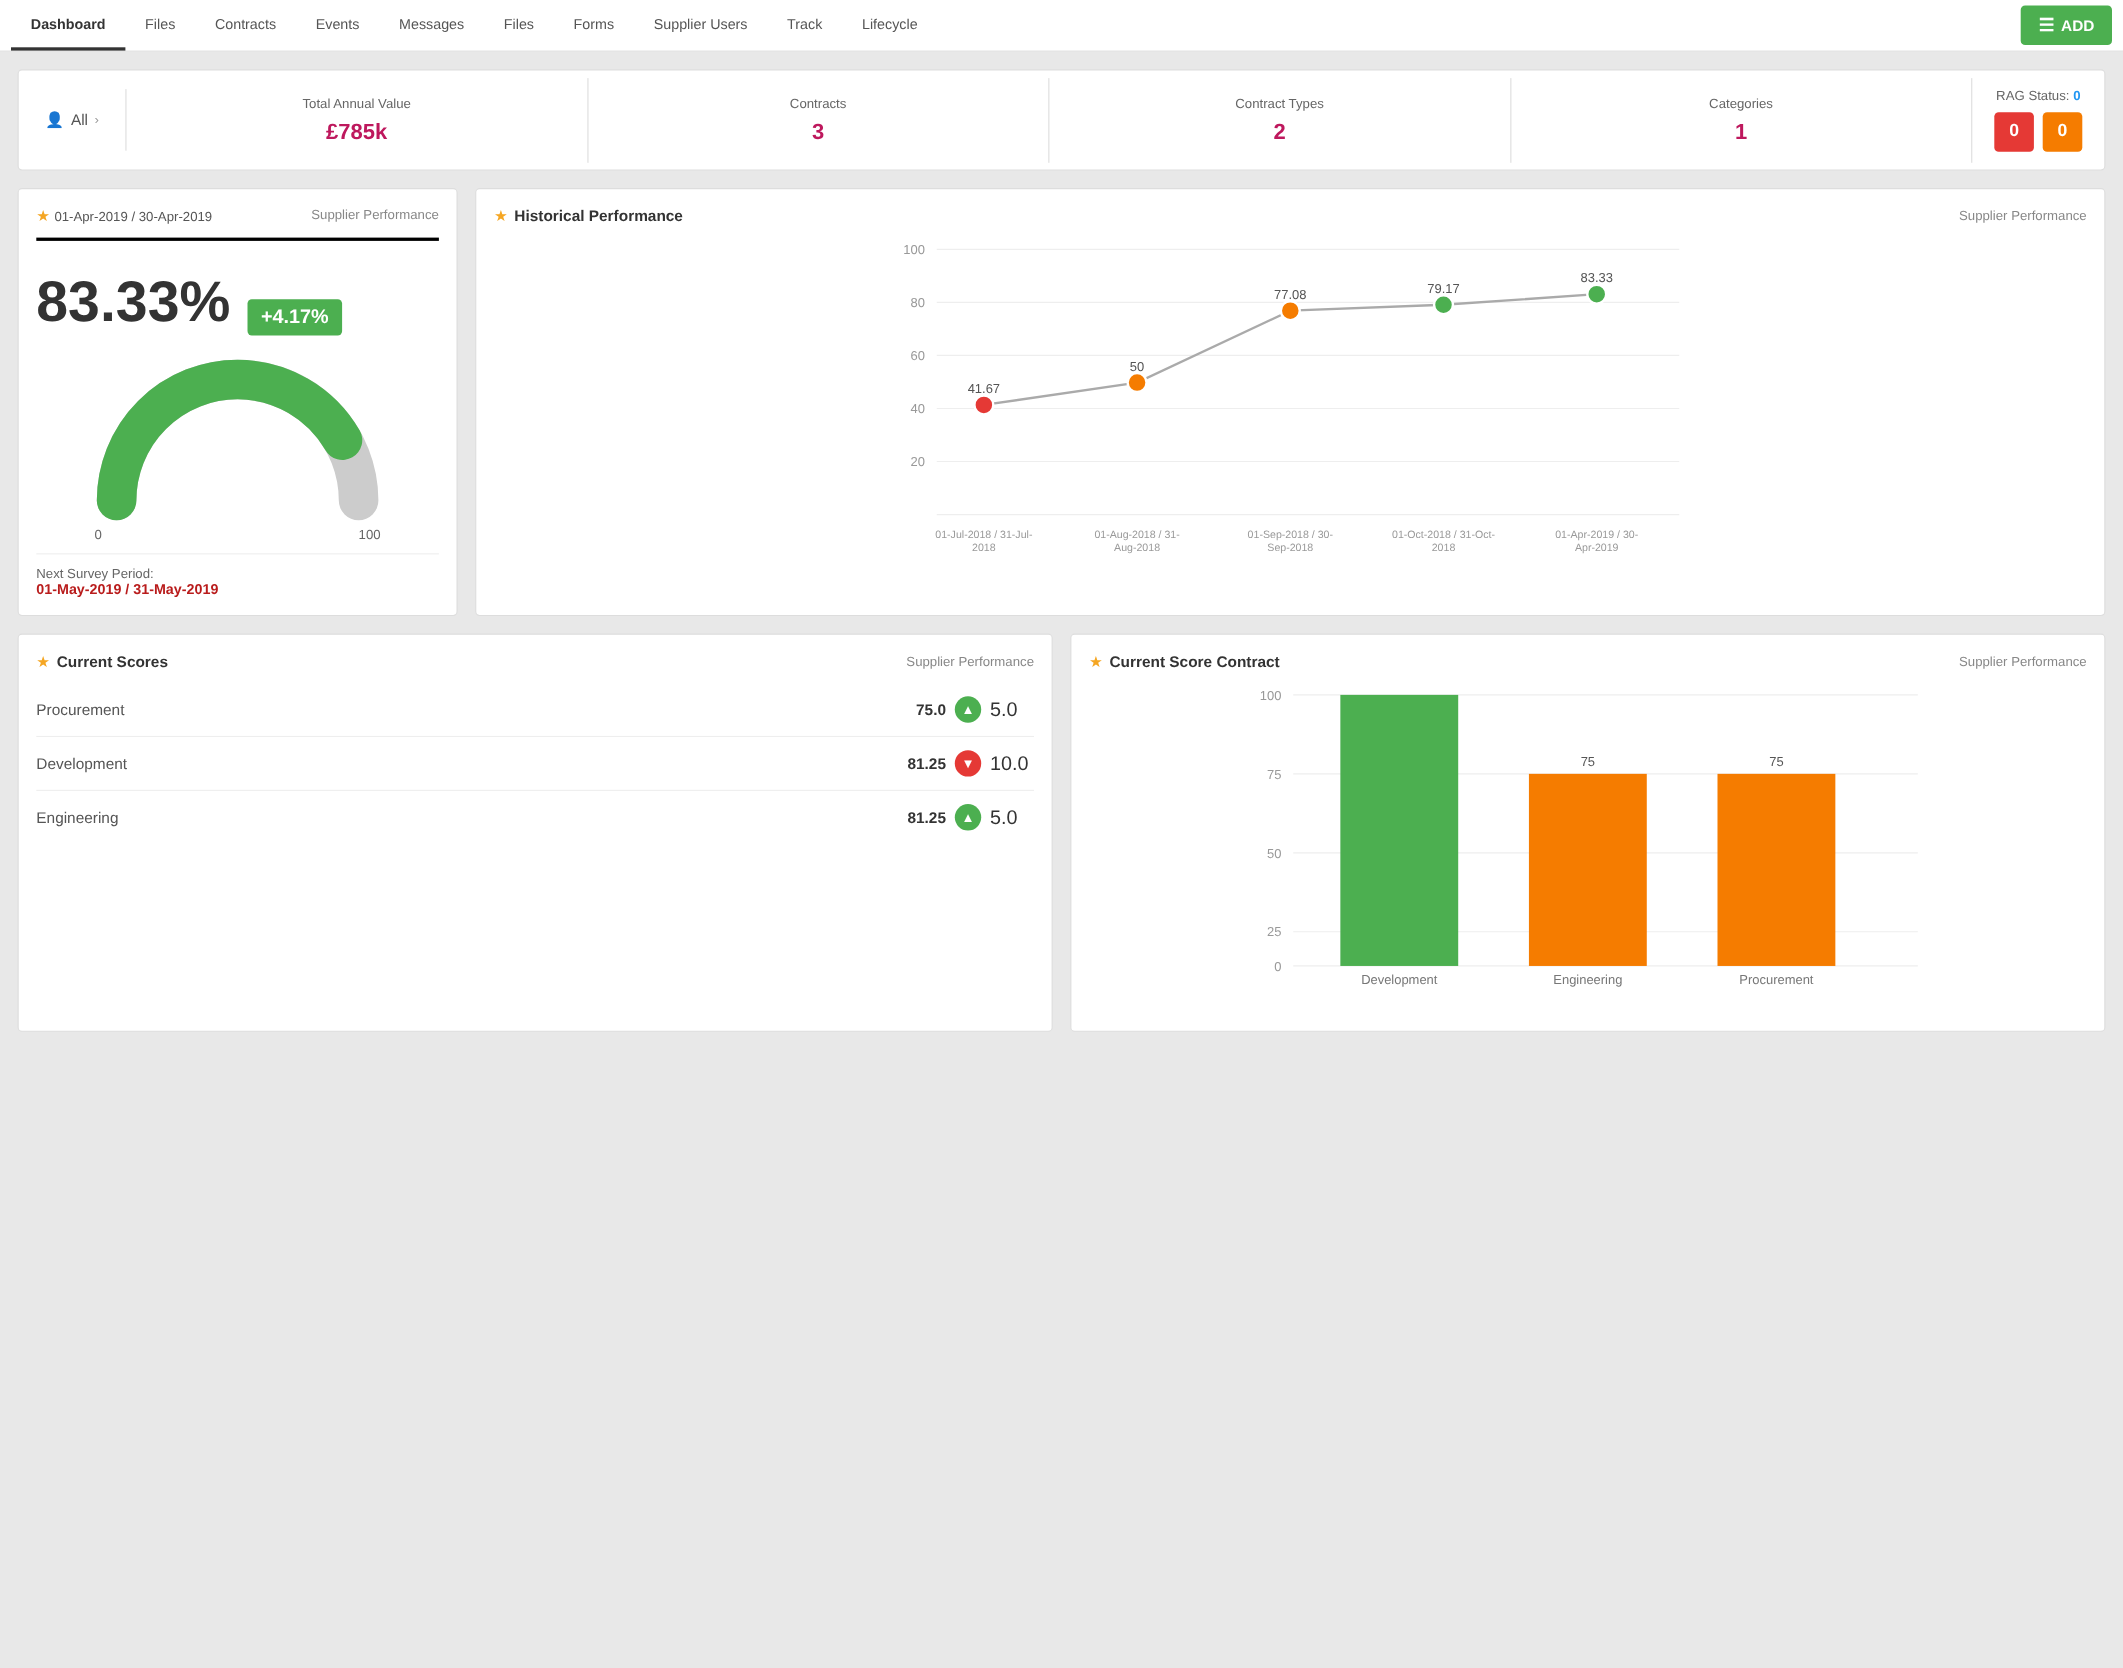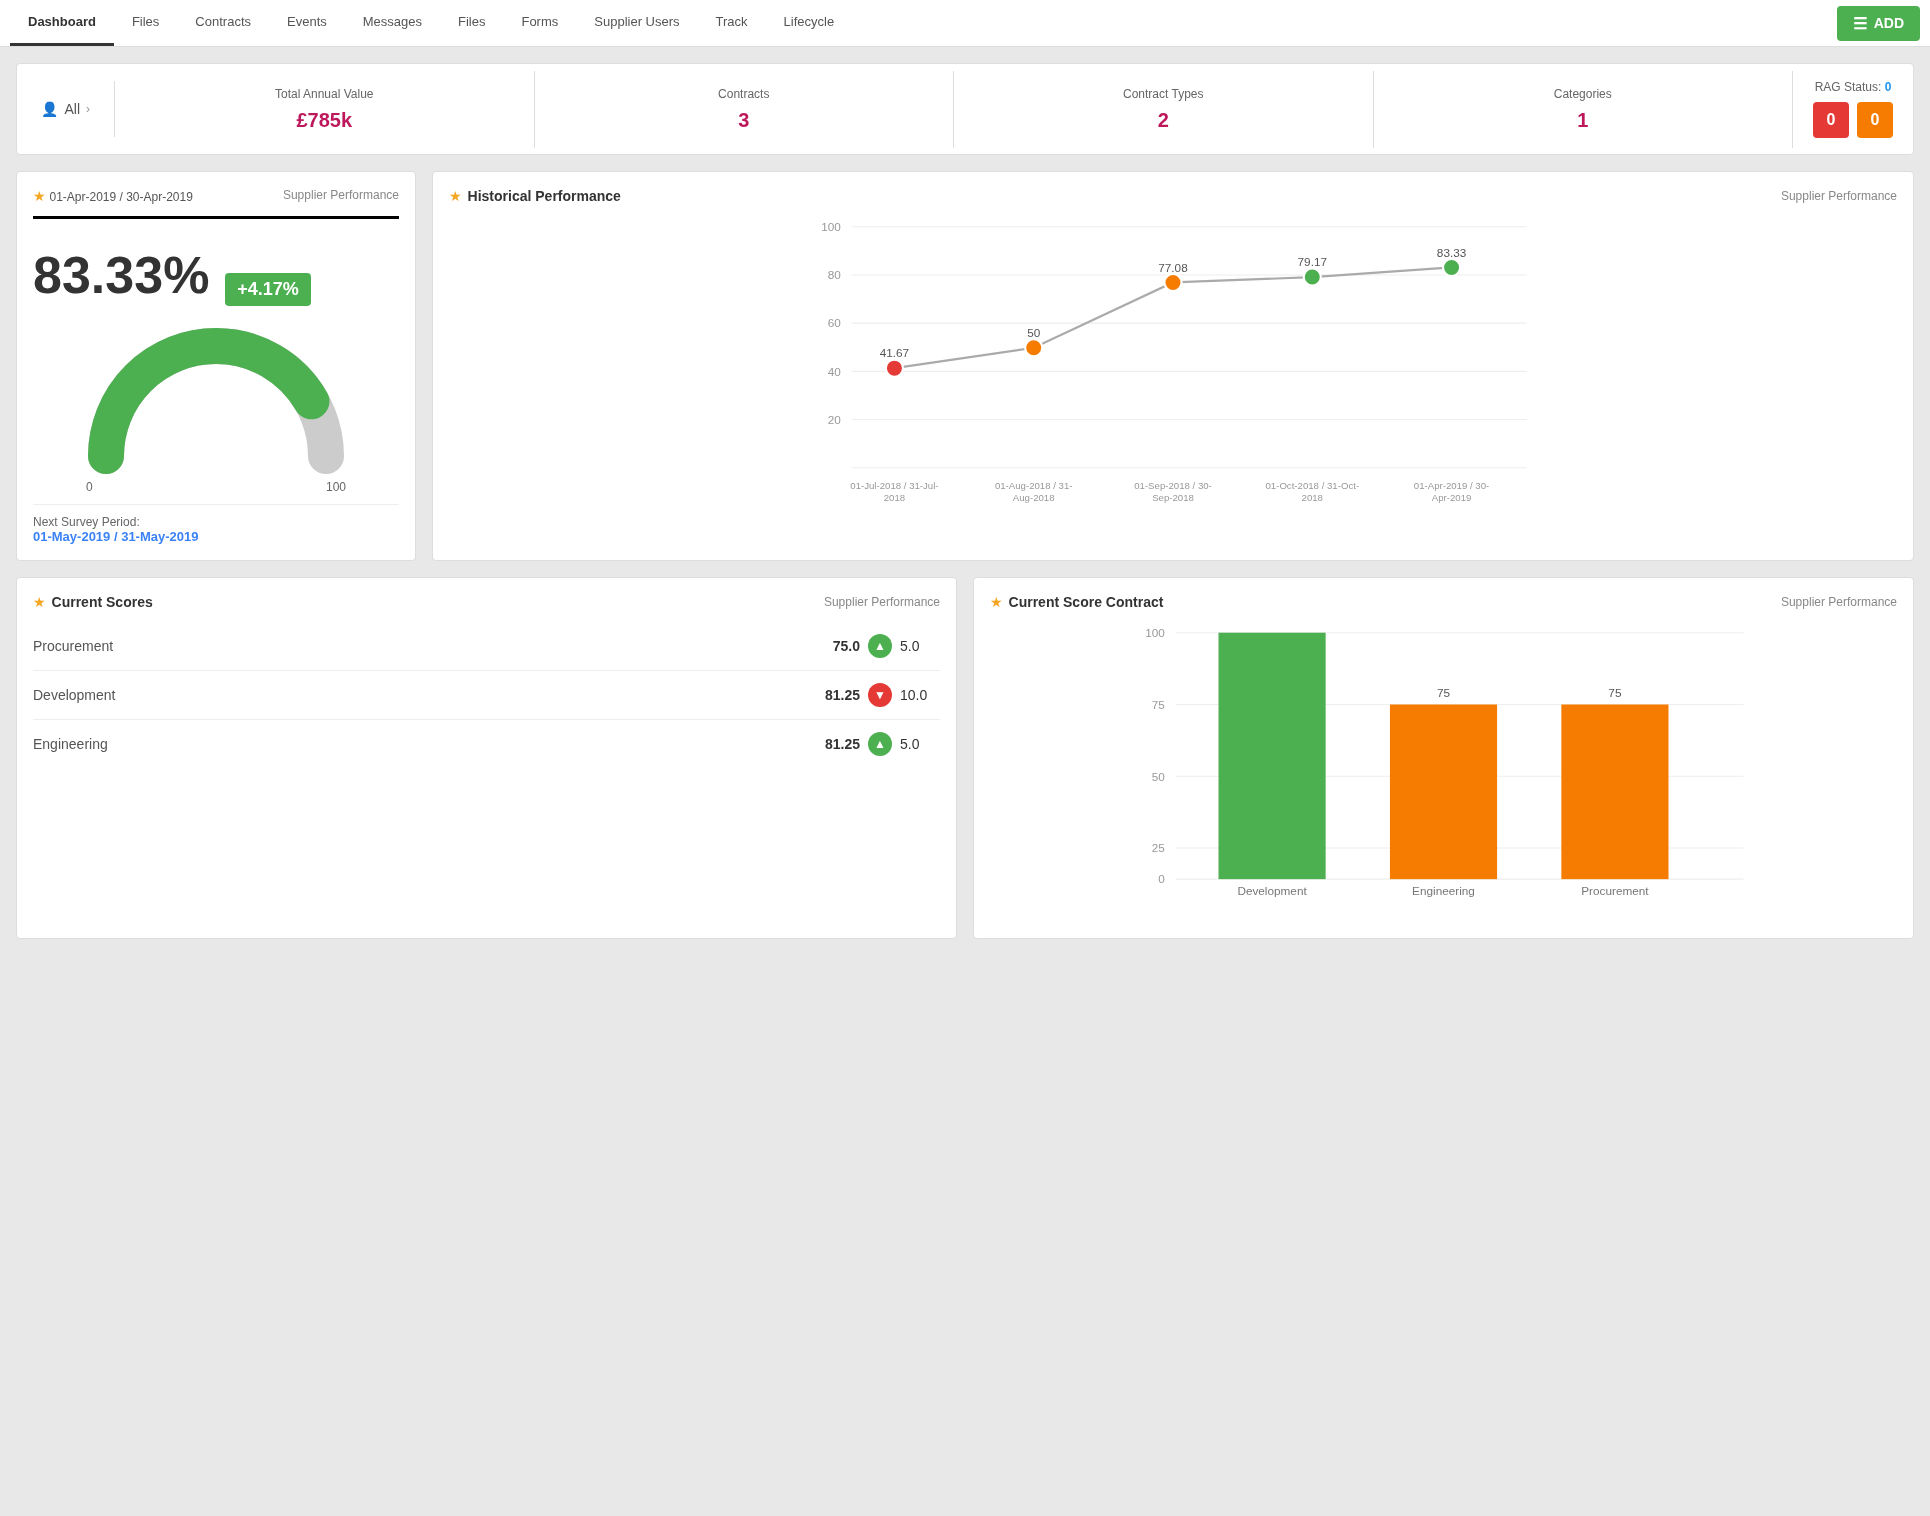--- a/index.html
+++ b/index.html
@@ -74,38 +74,38 @@
       display: inline-block; background: #4caf50; color: #fff;
       padding: 6px 12px; border-radius: 4px; font-size: 18px; font-weight: bold;
       margin-left: 12px; vertical-align: middle;
     }
 
     
     .gauge-container { display: flex; flex-direction: column; align-items: center; margin: 10px 0; }
     .gauge-labels { display: flex; justify-content: space-between; width: 260px; font-size: 12px; color: #666; margin-top: 4px; }
 
     .next-survey { font-size: 12px; color: #666; margin-top: 8px; border-top: 1px solid #eee; padding-top: 10px; }
-    .next-survey strong { color: #3b82f6; font-size: 13px; }
+    .next-survey strong { color: #b91c1c; font-size: 13px; }
 
     
     .chart-header { display: flex; align-items: center; justify-content: space-between; margin-bottom: 12px; }
     .chart-title { font-size: 14px; font-weight: bold; }
     .chart-subtitle { font-size: 12px; color: #888; }
     .chart-area { position: relative; height: 300px; }
 
     
     .scores-panel { flex: 1; }
     .score-row { display: flex; align-items: center; padding: 12px 0; border-bottom: 1px solid #eee; }
     .score-row:last-child { border-bottom: none; }
     .score-name { flex: 1; color: #555; font-size: 14px; }
     .score-val { font-weight: bold; font-size: 14px; min-width: 50px; text-align: right; }
     .score-arrow { width: 24px; height: 24px; border-radius: 50%; display: flex; align-items: center; justify-content: center; color: #fff; font-size: 12px; margin: 0 8px; }
     .arrow-up { background: #4caf50; }
     .arrow-down { background: #e53935; }
-    .score-change { font-size: 14px; min-width: 40px; }
+    .score-change { font-size: 18px; min-width: 40px; }
 
     
     .bar-chart-area { position: relative; height: 300px; }
 
     svg { overflow: visible; }
   </style>
 </head>
 <body>
 
 <div class="nav-bar">

